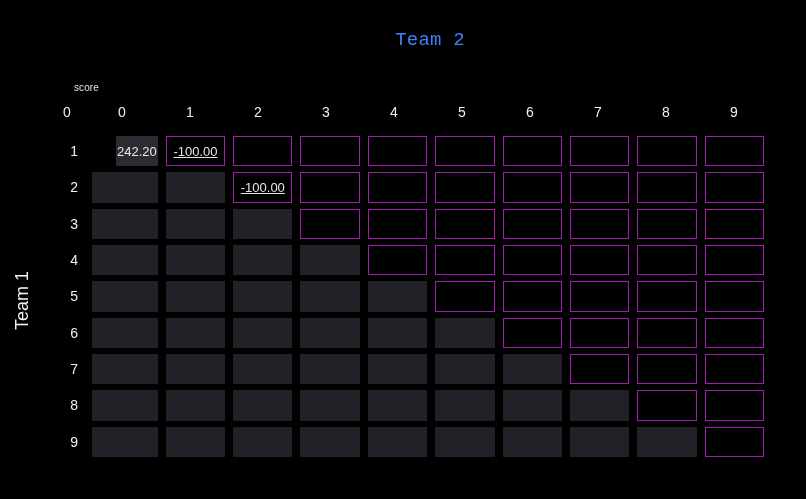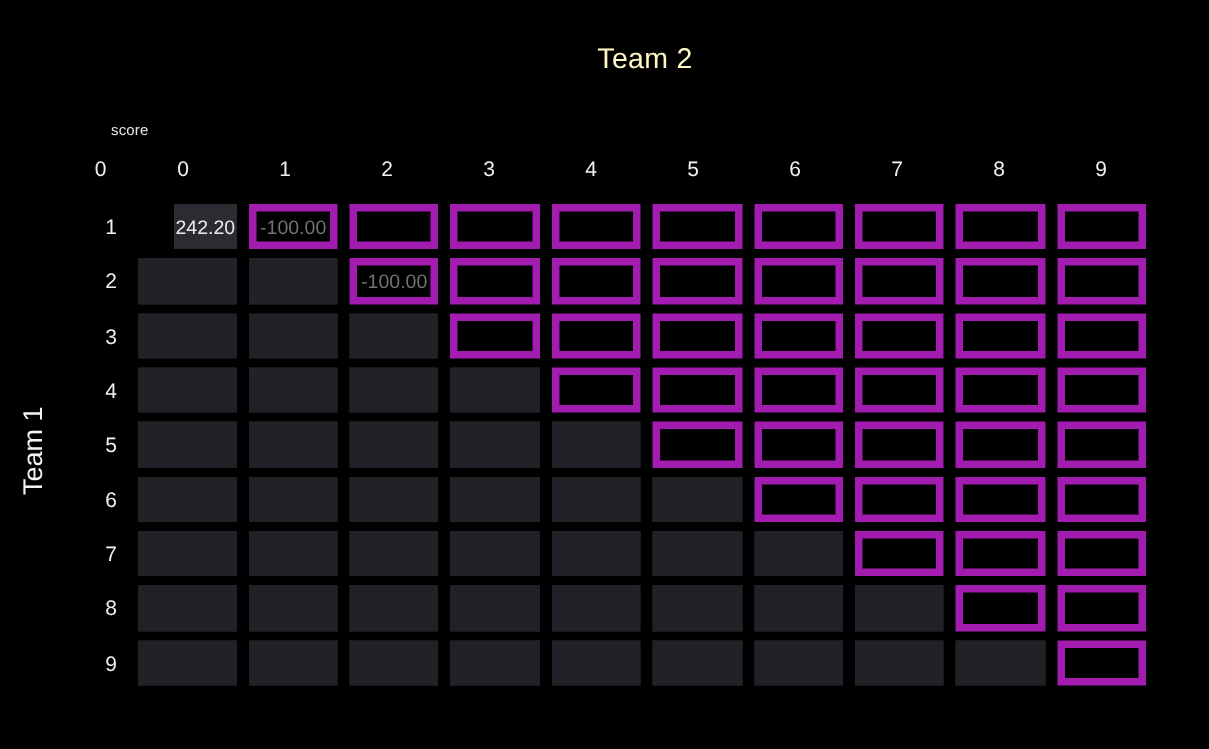--- a/index.html
+++ b/index.html
@@ -18,23 +18,24 @@
   }
 
   
   #chart-title {
     position: absolute;
     left: 0;
     top: 29px;
     width: 806px;
     text-align: center;
     font-size: 19px;
-    color: #fef9c3;
+    color: #3b82f6;
     letter-spacing: 0.2px;
     white-space: nowrap;
+    font-family: Liberation Mono, monospace;
   }
   
   #chart-title-inner {
     display: inline-block;
     transform: translateX(27px);
   }
 
   
   #y-axis-title {
     position: absolute;
@@ -147,22 +148,23 @@
     border: 1px solid #212127;
     color: #e9e9e9;
   }
   .cell.locked.filled {
     background: #2b2b31;
     border: 1px solid #2b2b31;
     margin-left: 24px;
   }
   .cell.open {
     background: #000000;
-    border: 5px solid #a21caf;
-    color: #737373;
+    border: 1px solid #a21caf;
+    color: #e5e5e5;
+    text-decoration: underline;
   }
 </style>
 </head>
 <body>
 
 <div id="chart-title">
   <span id="chart-title-inner">Team 2</span>
 </div>
 
 <div id="y-axis-title">

